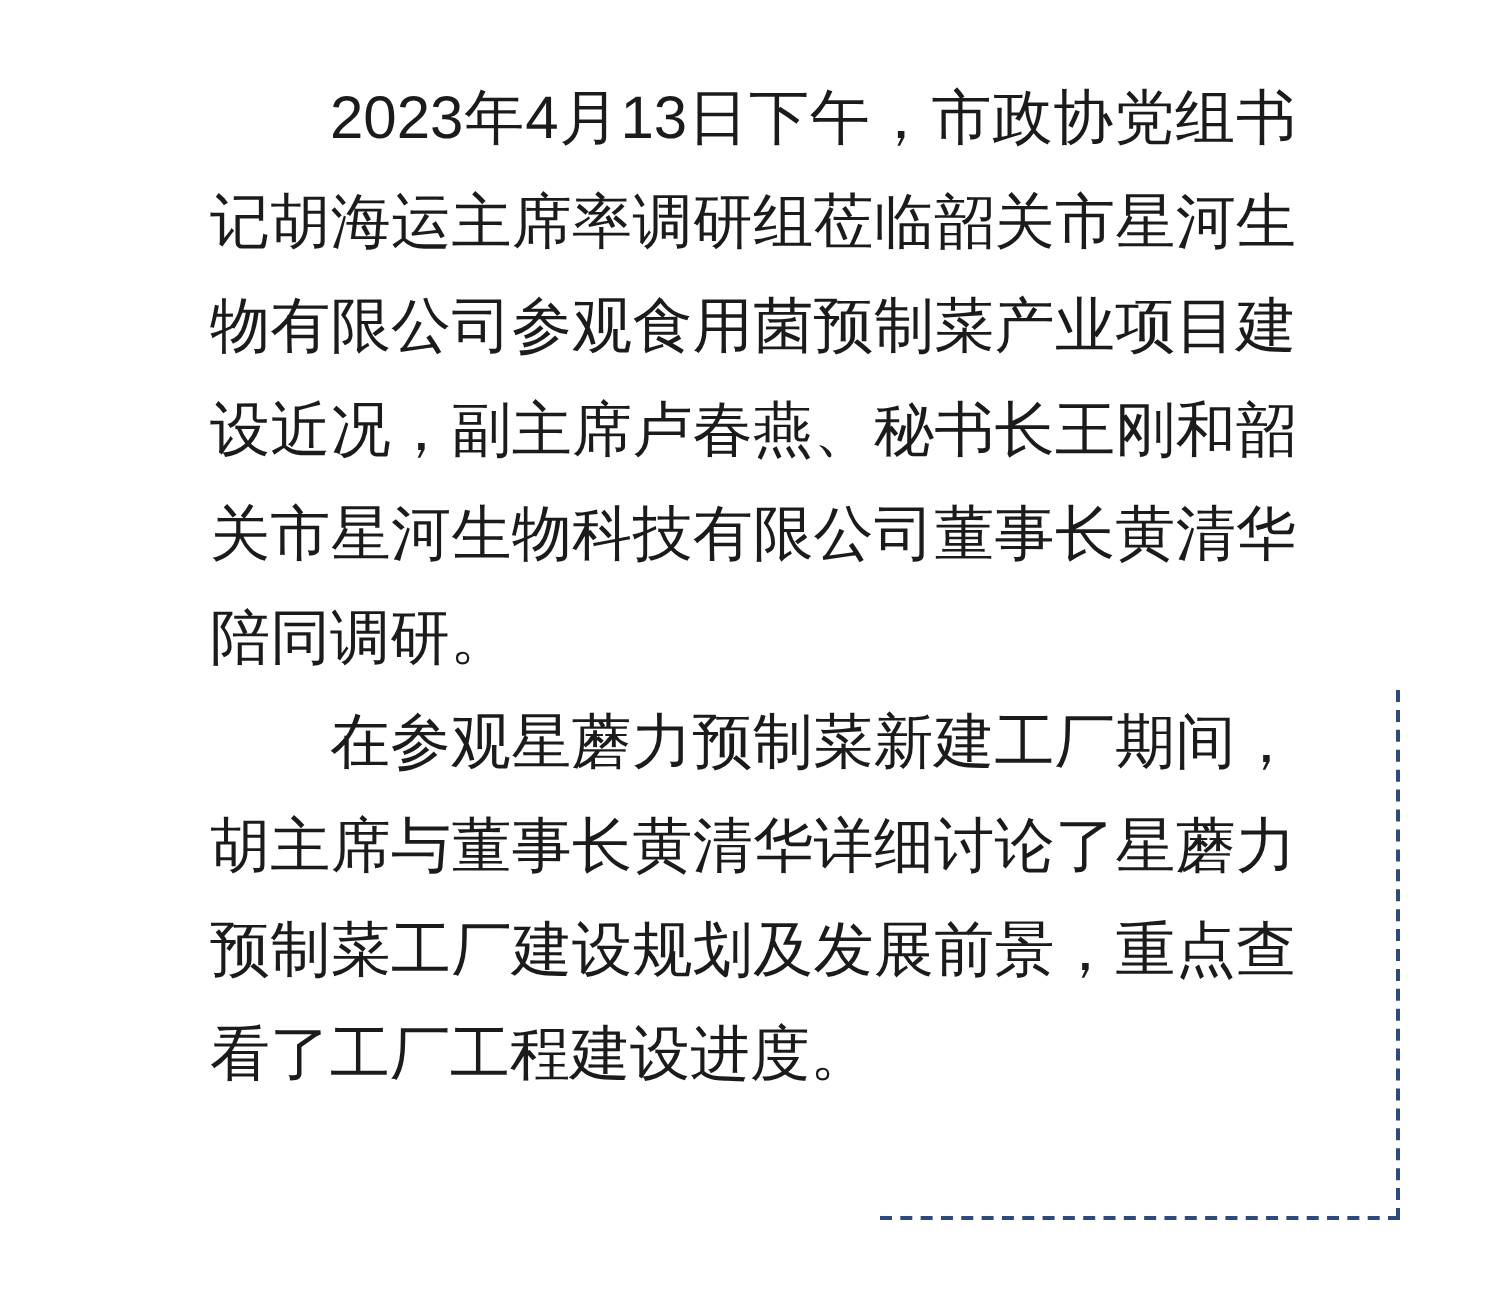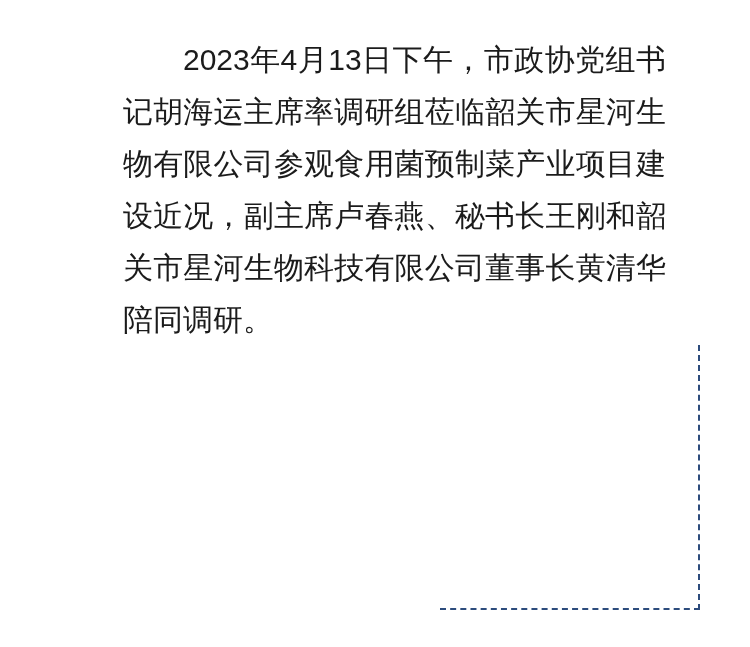--- a/index.html
+++ b/index.html
@@ -10,21 +10,21 @@
   .page {
     position: relative;
     width: 750px;
     height: 647px;
     background: var(--background, #ffffff);
     overflow: hidden;
     font-family: "Liberation Sans", sans-serif;
   }
   .article {
     position: absolute;
-    left: 123px;
+    left: 105px;
     top: 34px;
     width: 543px;
   }
   .para {
     margin: 0;
     padding: 0;
     font-size: 30px;
     line-height: 52px;
     font-weight: 400;
     color: var(--text, #1b1b1b);
@@ -43,15 +43,16 @@
     border-right: 2px dashed var(--accent-line, #2c4b7c);
     border-bottom: 2px dashed var(--accent-line, #2c4b7c);
   }
 </style>
 </head>
 <body>
 
 <div class="page">
   <div class="article">
     <p class="para">2023年4月13日下午，市政协党组书记胡海运主席率调研组莅临韶关市星河生物有限公司参观食用菌预制菜产业项目建设近况，副主席卢春燕、秘书长王刚和韶关市星河生物科技有限公司董事长黄清华陪同调研。</p>
+    <p class="para">在参观星蘑力预制菜新建工厂期间，胡主席与董事长黄清华详细讨论了星蘑力预制菜工厂建设规划及发展前景，重点查看了工厂工程建设进度。</p>
   </div>
   <div class="bracket"></div>
 </div>
 
 </body></html>

